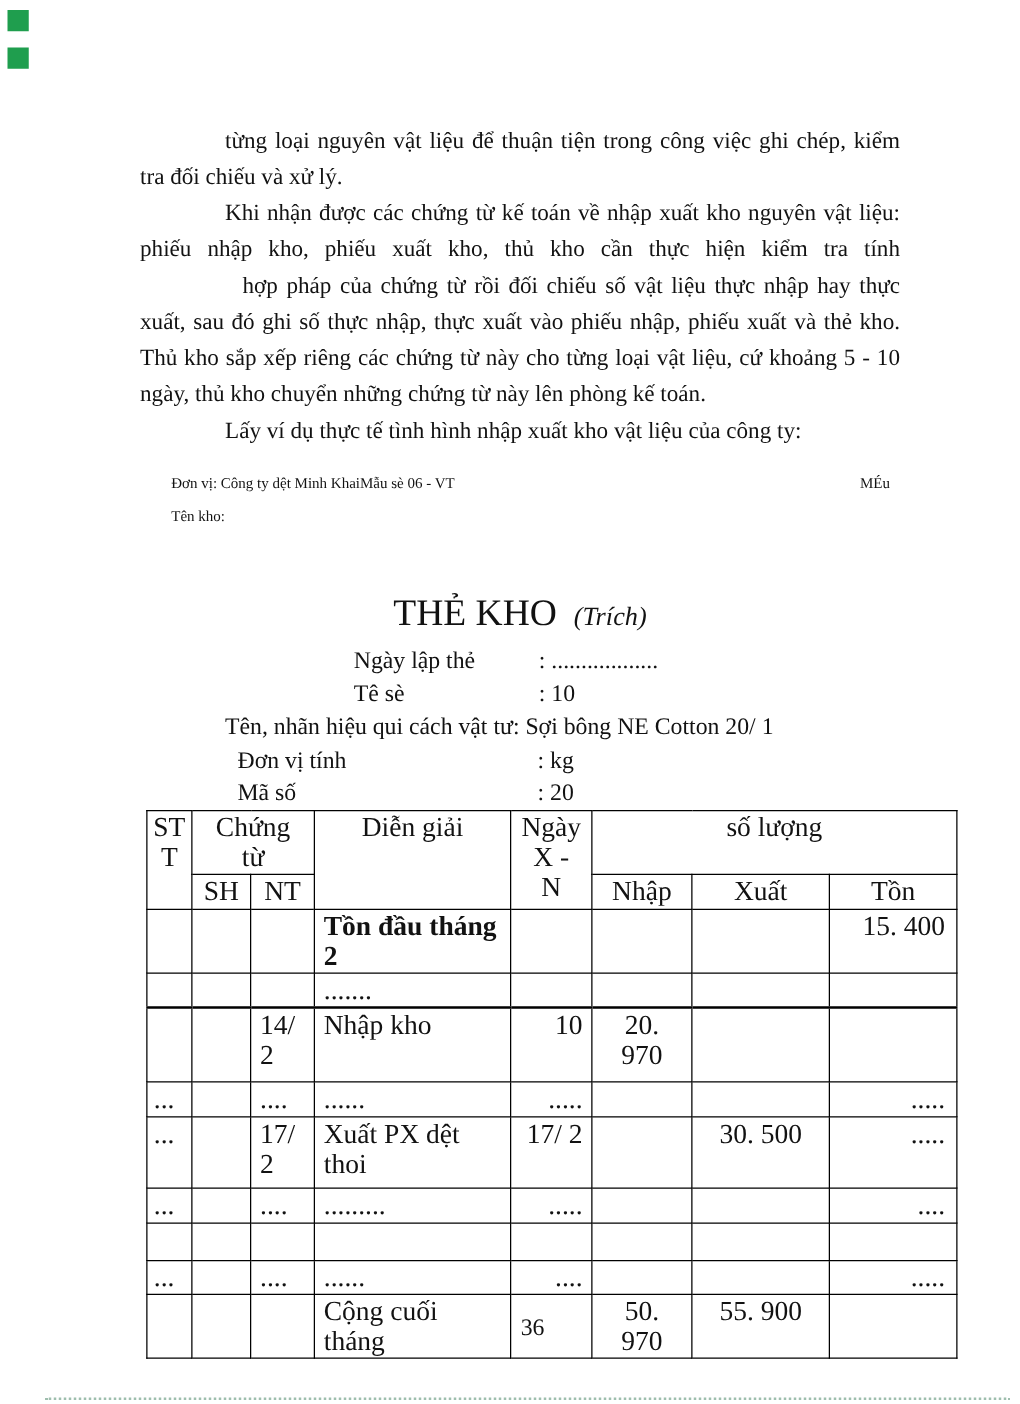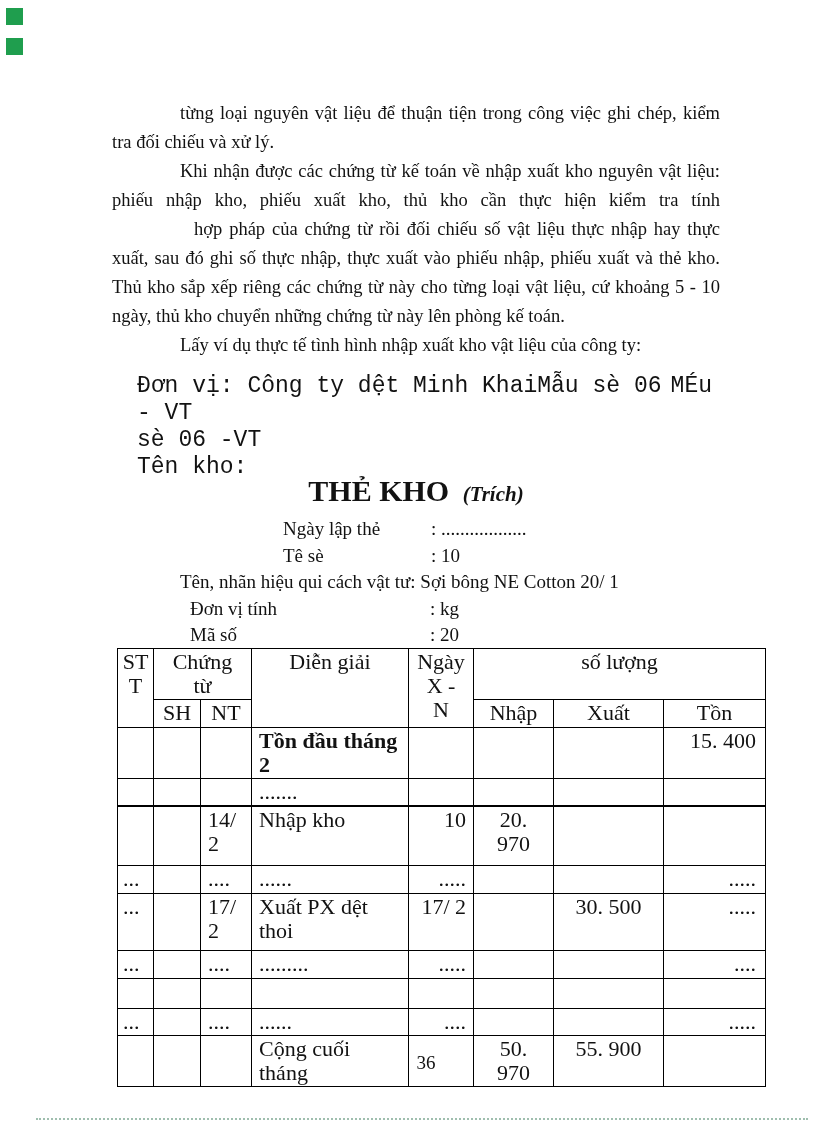--- a/index.html
+++ b/index.html
@@ -21,29 +21,29 @@
     position:absolute;top:99px;left:112px;width:608px;
     font-size:18.5px;line-height:29px;text-align:justify;
   }
   .paragraphs p{margin:0;text-indent:68px;}
   .paragraphs p.cont{text-indent:82px;}
   .paragraphs p.justify-last{text-align-last:justify;}
 
   
   .unit-block{
     position:absolute;top:373px;left:112px;width:608px;
-    font-size:23px;line-height:27px;font-family:Liberation Mono, monospace;
+    font-size:12px;line-height:27px;
   }
   .unit-line1{display:flex;justify-content:space-between;padding-left:25px;padding-right:8px;}
   .unit-line2,.unit-line3{padding-left:25px;}
 
   
   .card-title{
     position:absolute;top:474px;left:112px;width:608px;
-    text-align:center;font-weight:bold;font-size:30px;
+    text-align:center;font-weight:normal;font-size:30px;
     white-space:nowrap;
   }
   .card-title .suffix{font-size:21px;font-style:italic;margin-left:6px;}
 
   
   .info{
     position:absolute;top:516px;left:112px;width:608px;
     font-size:19px;line-height:26.5px;
   }
   .info-row{display:flex;}
@@ -113,21 +113,20 @@
     <p class="justify-last">Khi nhận được các chứng từ kế toán về nhập xuất kho nguyên vật liệu: phiếu nhập kho, phiếu xuất kho, thủ kho cần thực hiện kiểm tra tính</p>
     <p class="cont">hợp pháp của chứng từ rồi đối chiếu số vật liệu thực nhập hay thực xuất, sau đó ghi số thực nhập, thực xuất vào phiếu nhập, phiếu xuất và thẻ kho. Thủ kho sắp xếp riêng các chứng từ này cho từng loại vật liệu, cứ khoảng 5 - 10 ngày, thủ kho chuyển những chứng từ này lên phòng kế toán.</p>
     <p>Lấy ví dụ thực tế tình hình nhập xuất kho vật liệu của công ty:</p>
   </div>
 
   <div class="unit-block">
     <div class="unit-line1">
       <span>Đơn vị:  Công ty dệt Minh KhaiMẫu  sè 06  - VT</span>
       <span>MÉu</span>
     </div>
-    <div class="unit-line2">sè 06 -VT</div>
     <div class="unit-line3">Tên kho:</div>
   </div>
 
   <div class="card-title">
     <span>THẺ KHO</span>
     <span class="suffix">(Trích)</span>
   </div>
 
   <div class="info">
     <div class="info-row w1">

